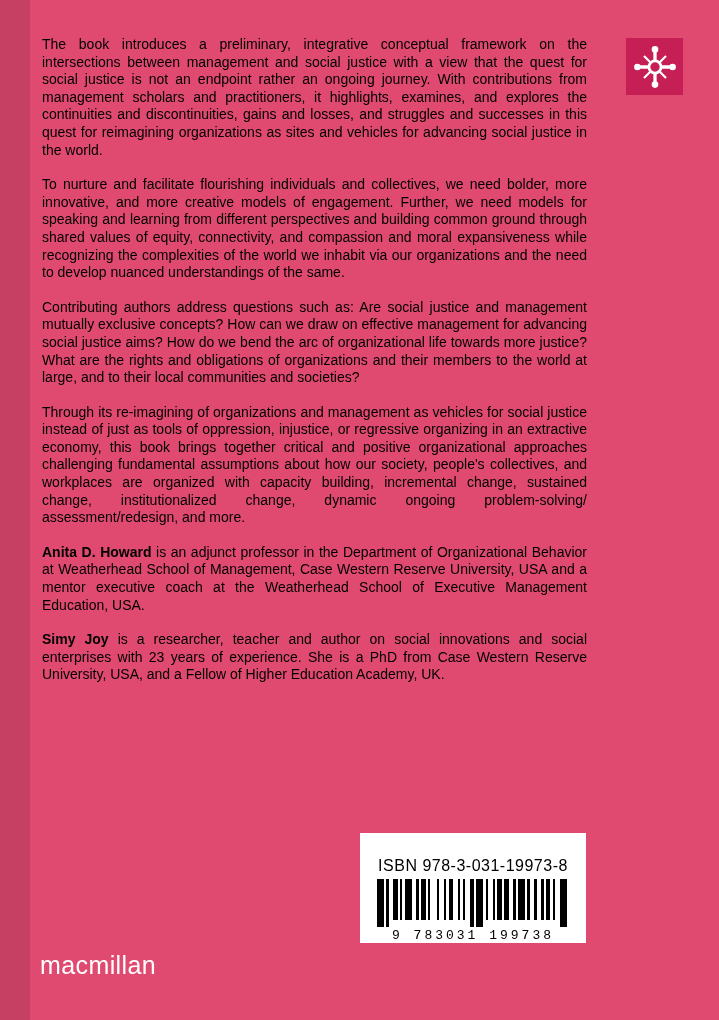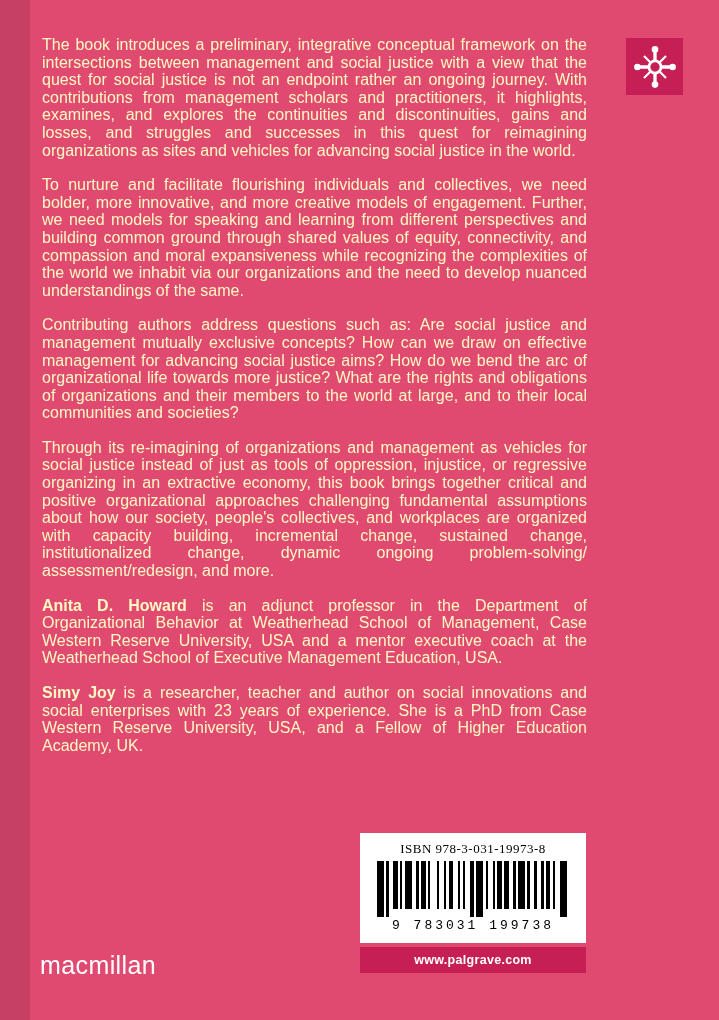--- a/index.html
+++ b/index.html
@@ -15,42 +15,42 @@
     background:#c64063;
   }
   .logo-square{
     position:absolute;top:38px;right:36px;
     width:57px;height:57px;
     background:#c51f55;
     display:flex;align-items:center;justify-content:center;
   }
   .text-col{
     position:absolute;left:42px;top:36px;width:545px;
-    color:#fef9c3;
-    font-size:16px;line-height:17.6px;
+    color:#000000;
+    font-size:14px;line-height:17.6px;
     text-align:justify;
   }
   .text-col p{margin:0 0 17px 0;}
   .text-col p strong{font-weight:bold;}
   .publisher{
     position:absolute;left:40px;bottom:42px;
     color:#ffffff;line-height:1.05;
   }
   .publisher .l1{font-size:31px;letter-spacing:0.5px;}
   .publisher .l2{font-size:25px;margin-top:3px;letter-spacing:0.4px;}
   .barcode-box{
     position:absolute;left:360px;top:833px;
     width:226px;height:110px;
     background:#ffffff;
     display:flex;flex-direction:column;align-items:center;
   }
   .isbn{
-    font-family:Liberation Serif, serif;
-    font-size:13px;color:#000;
-    margin-top:8px;letter-spacing:0.5px;white-space:nowrap;
+    font-family:Liberation Sans, sans-serif;
+    font-size:16px;color:#000;
+    margin-top:24px;letter-spacing:0.5px;white-space:nowrap;
   }
   .bars{
     width:192px;height:56px;margin-top:4px;
     display:flex;align-items:flex-start;
   }
   .bars div{flex-basis:0;}
   .digits{
     font-family:"Liberation Mono", monospace;
     font-size:13px;color:#000;letter-spacing:3px;
     margin-top:1px;white-space:nowrap;text-align:center;
@@ -156,15 +156,14 @@
         <div style="flex-grow: 2; background: rgb(0, 0, 0); height: 85%;"></div>
         <div style="flex-grow: 1; background: transparent; height: 85%;"></div>
         <div style="flex-grow: 1; background: rgb(0, 0, 0); height: 85%;"></div>
         <div style="flex-grow: 2; background: transparent; height: 100%;"></div>
         <div style="flex-grow: 3; background: rgb(0, 0, 0); height: 100%;"></div>
         <div style="flex-grow: 1; background: transparent; height: 100%;"></div>
       </div>
     <div class="digits">9 783031 199738</div>
   </div>
 
-  <div class="web-strip">www.palgrave.com</div>
 
 </div>
 
 </body></html>

